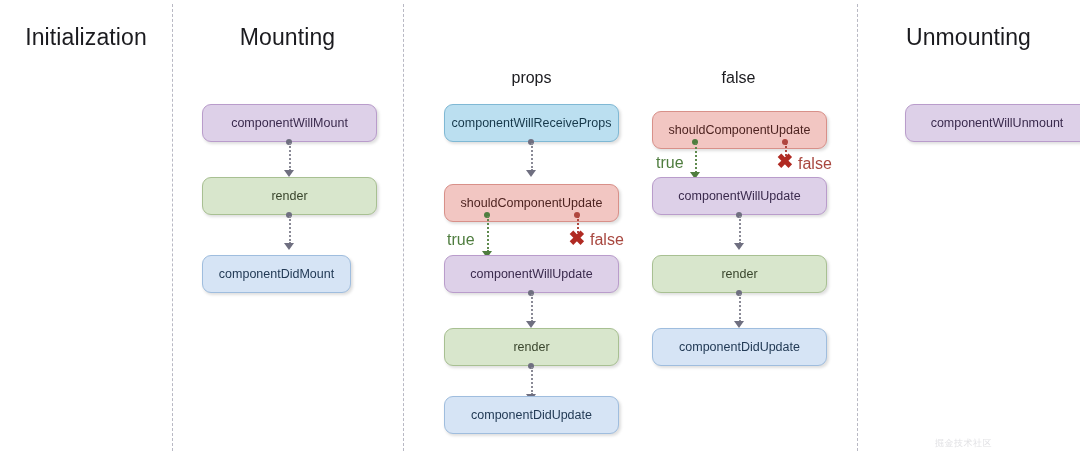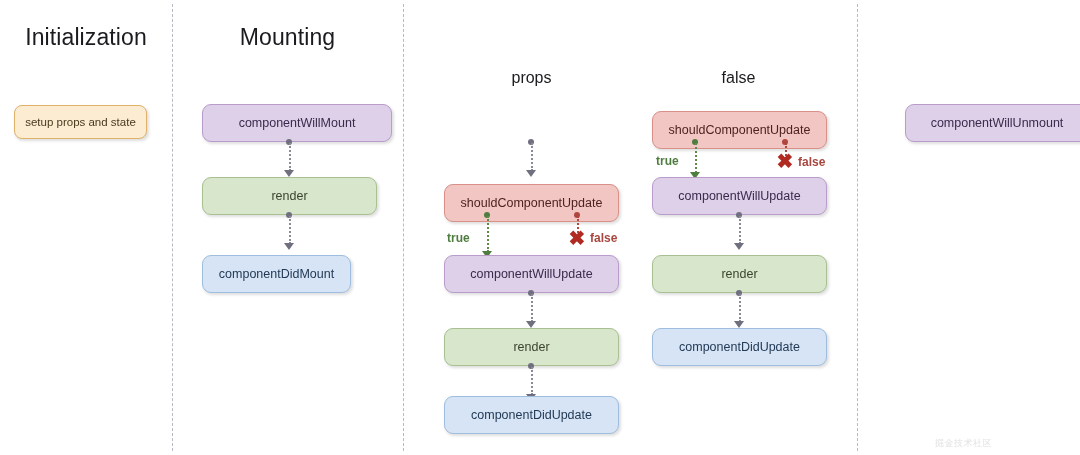--- a/index.html
+++ b/index.html
@@ -94,23 +94,22 @@
     height: 0;
     border-left: 5px solid transparent;
     border-right: 5px solid transparent;
     border-top: 7px solid #6f6f80;
   }
   .arrowhead.green-head { border-top-color: #4f7d3f; }
 
   
   .branch-label {
     position: absolute;
-    font-size: 12px;
-    white-space: nowrap;
-    font-weight: bold;
+    font-size: 16px;
+    white-space: nowrap;
   }
   .branch-label.true-label  { color: #4f7d3f; }
   .branch-label.false-label { color: #a8473f; }
 
   
   .xmark {
     position: absolute;
     width: 20px;
     height: 20px;
     color: #b02a22;
@@ -133,40 +132,41 @@
 <body>
 
 <div id="canvas">
 
   <div class="divider" style="left:172px;"></div>
   <div class="divider" style="left:403px;"></div>
   <div class="divider" style="left:857px;"></div>
 
   <div class="section-title" style="left:0px; top:24px; width:172px;">Initialization</div>
   <div class="section-title" style="left:172px; top:24px; width:231px;">Mounting</div>
+  <div class="section-title" style="left:857px; top:24px; width:223px;">Unmounting</div>
 
   <div class="sub-title" style="left:443px; top:69px; width:177px;">props</div>
   <div class="sub-title" style="left:650px; top:69px; width:177px;">false</div>
 
-  <div class="node cream" style="left:14px; top:105px; width:133px;">setup props and state</div>
-
-  <div class="node purple" style="left:202px; top:104px; width:190px;">componentWillMount</div>
+
+  <div class="node purple" style="left:202px; top:104px; width:175px;">componentWillMount</div>
 
   <div class="dot" style="left:286px; top:139px;"></div>
   <div class="conn" style="left:289px; top:143px; height:28px;"></div>
   <div class="arrowhead" style="left:284px; top:170px;"></div>
 
   <div class="node green" style="left:202px; top:177px; width:175px;">render</div>
 
   <div class="dot" style="left:286px; top:212px;"></div>
   <div class="conn" style="left:289px; top:216px; height:28px;"></div>
   <div class="arrowhead" style="left:284px; top:243px;"></div>
 
   <div class="node blue" style="left:202px; top:255px; width:149px;">componentDidMount</div>
 
+  <div class="node cyan" style="left:444px; top:104px; width:175px;">componentWillReceiveProps</div>
 
   <div class="dot" style="left:528px; top:139px;"></div>
   <div class="conn" style="left:531px; top:143px; height:28px;"></div>
   <div class="arrowhead" style="left:526px; top:170px;"></div>
 
   <div class="node red" style="left:444px; top:177px; width:175px;">shouldComponentUpdate</div>
 
   <div class="dot green-dot" style="left:484px; top:212px;"></div>
   <div class="conn green-line" style="left:487px; top:216px; height:36px;"></div>
   <div class="arrowhead green-head" style="left:482px; top:251px;"></div>

